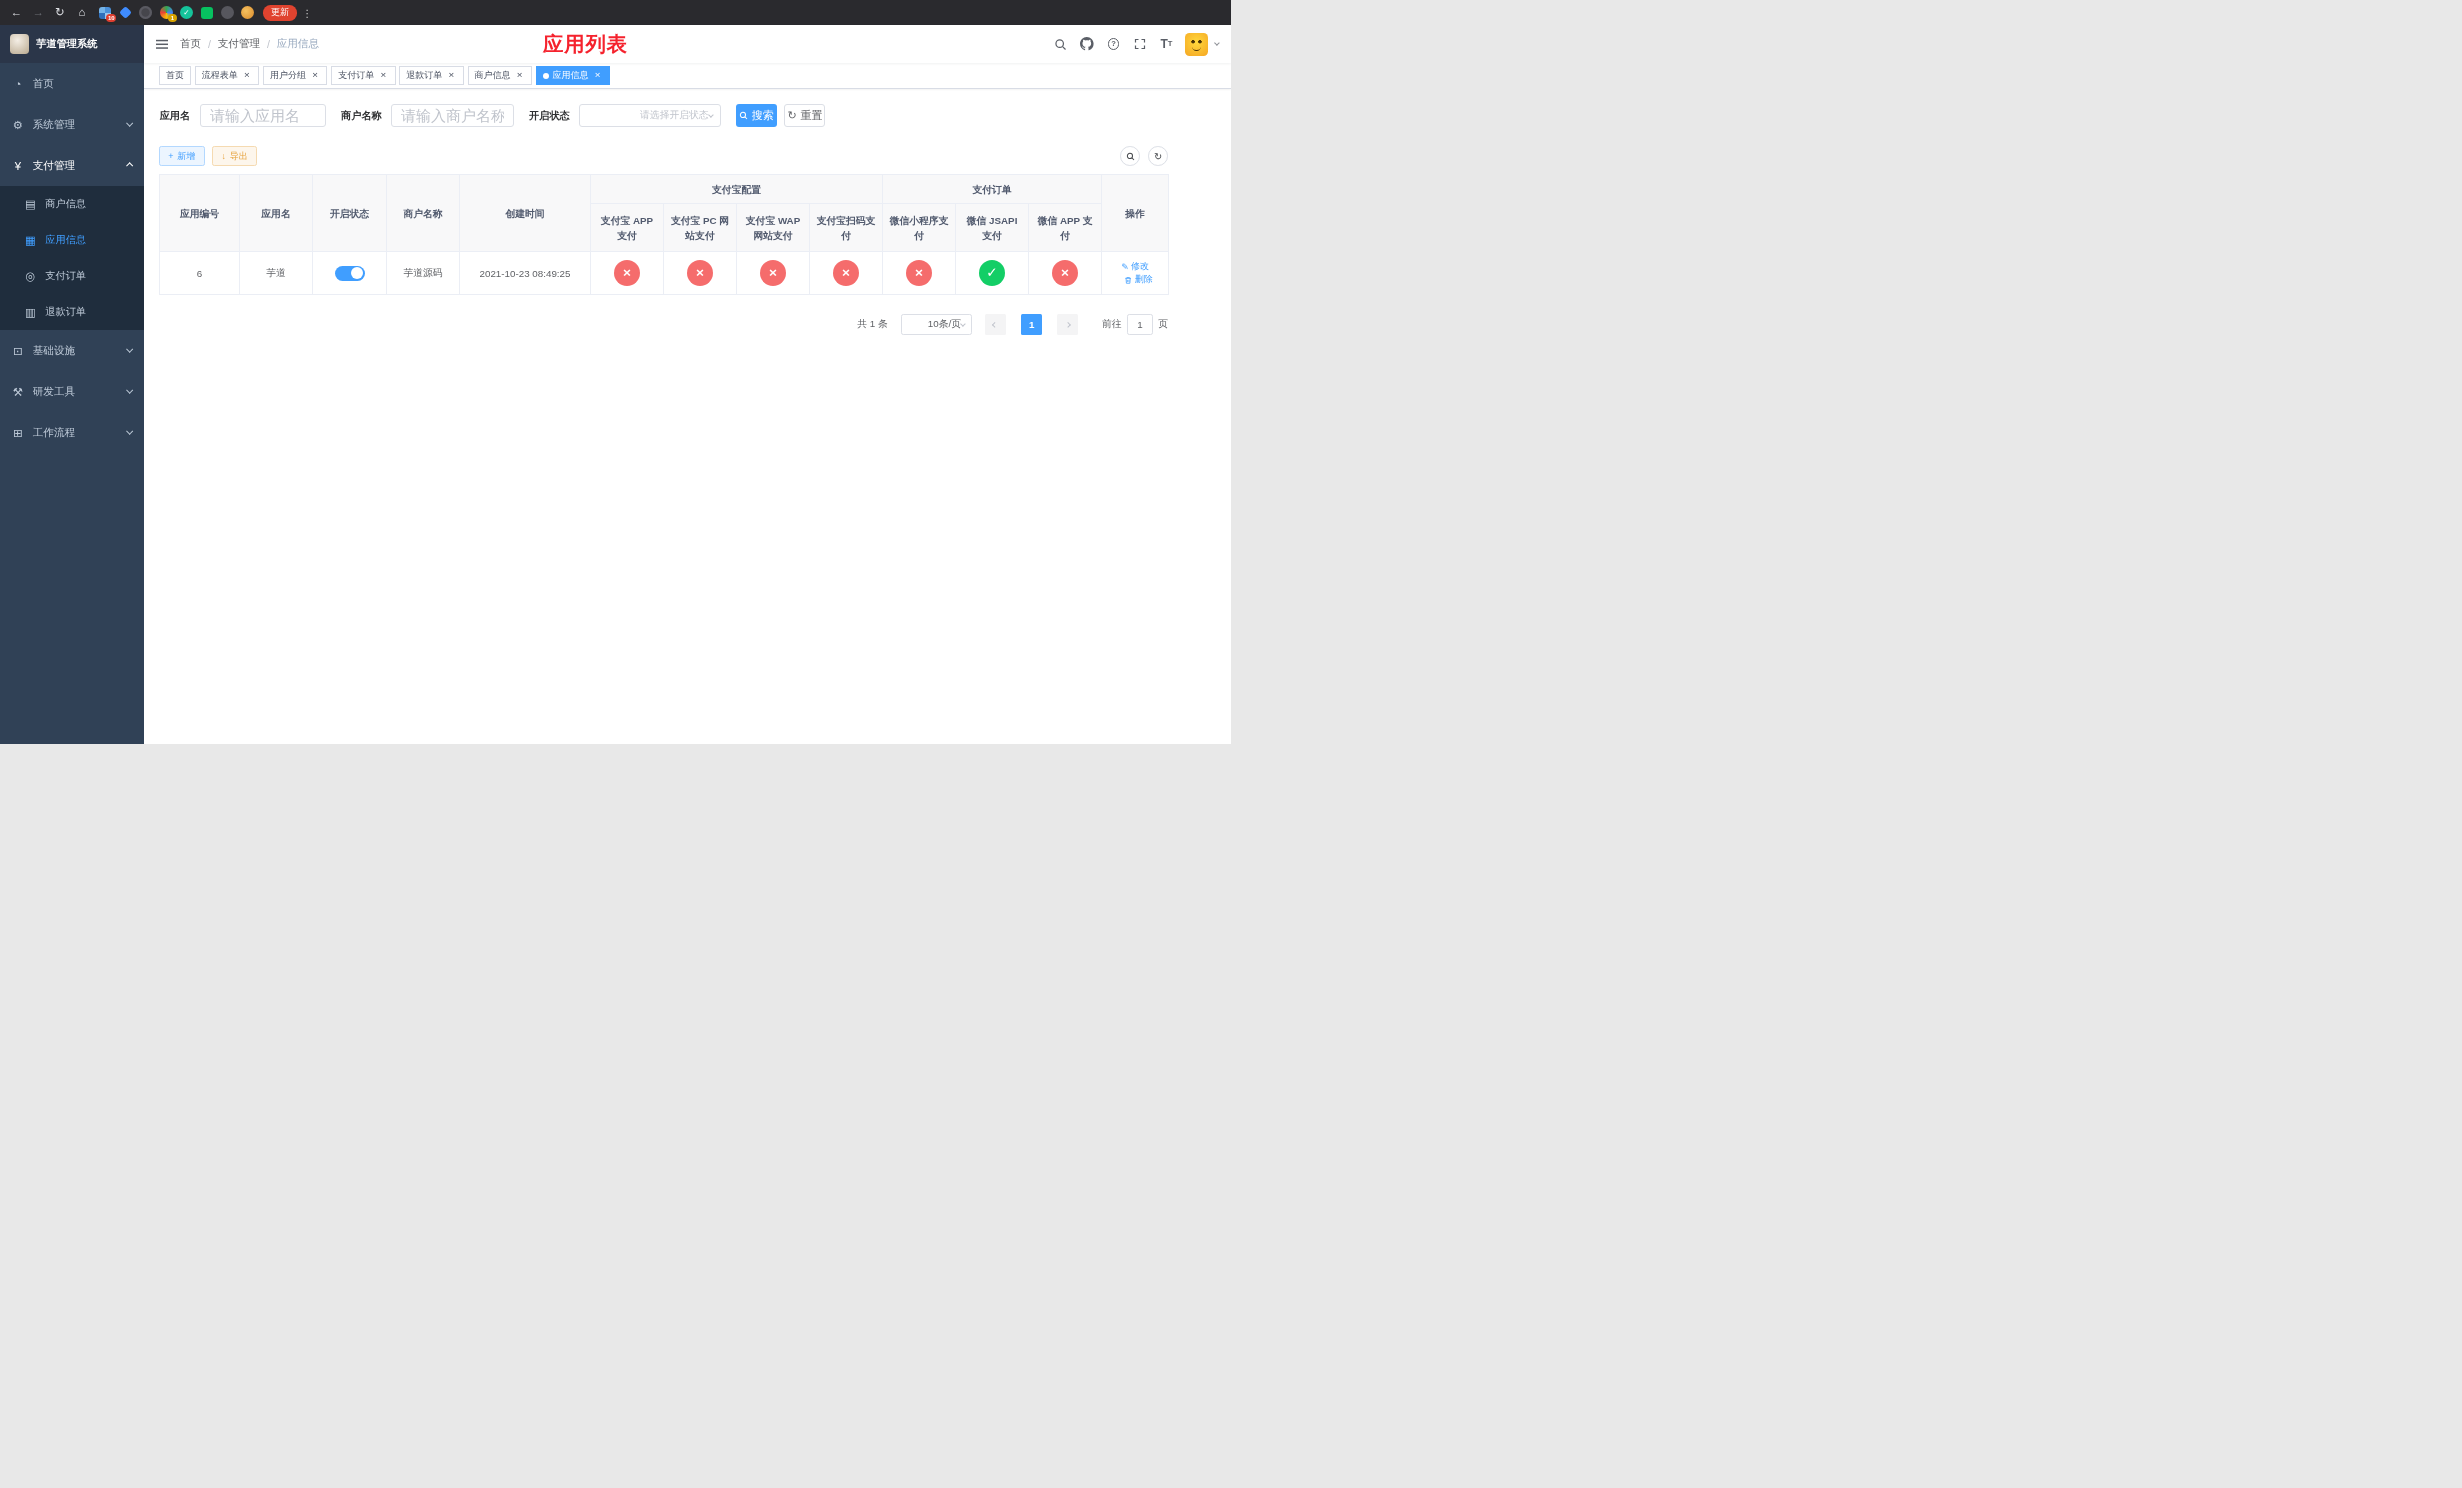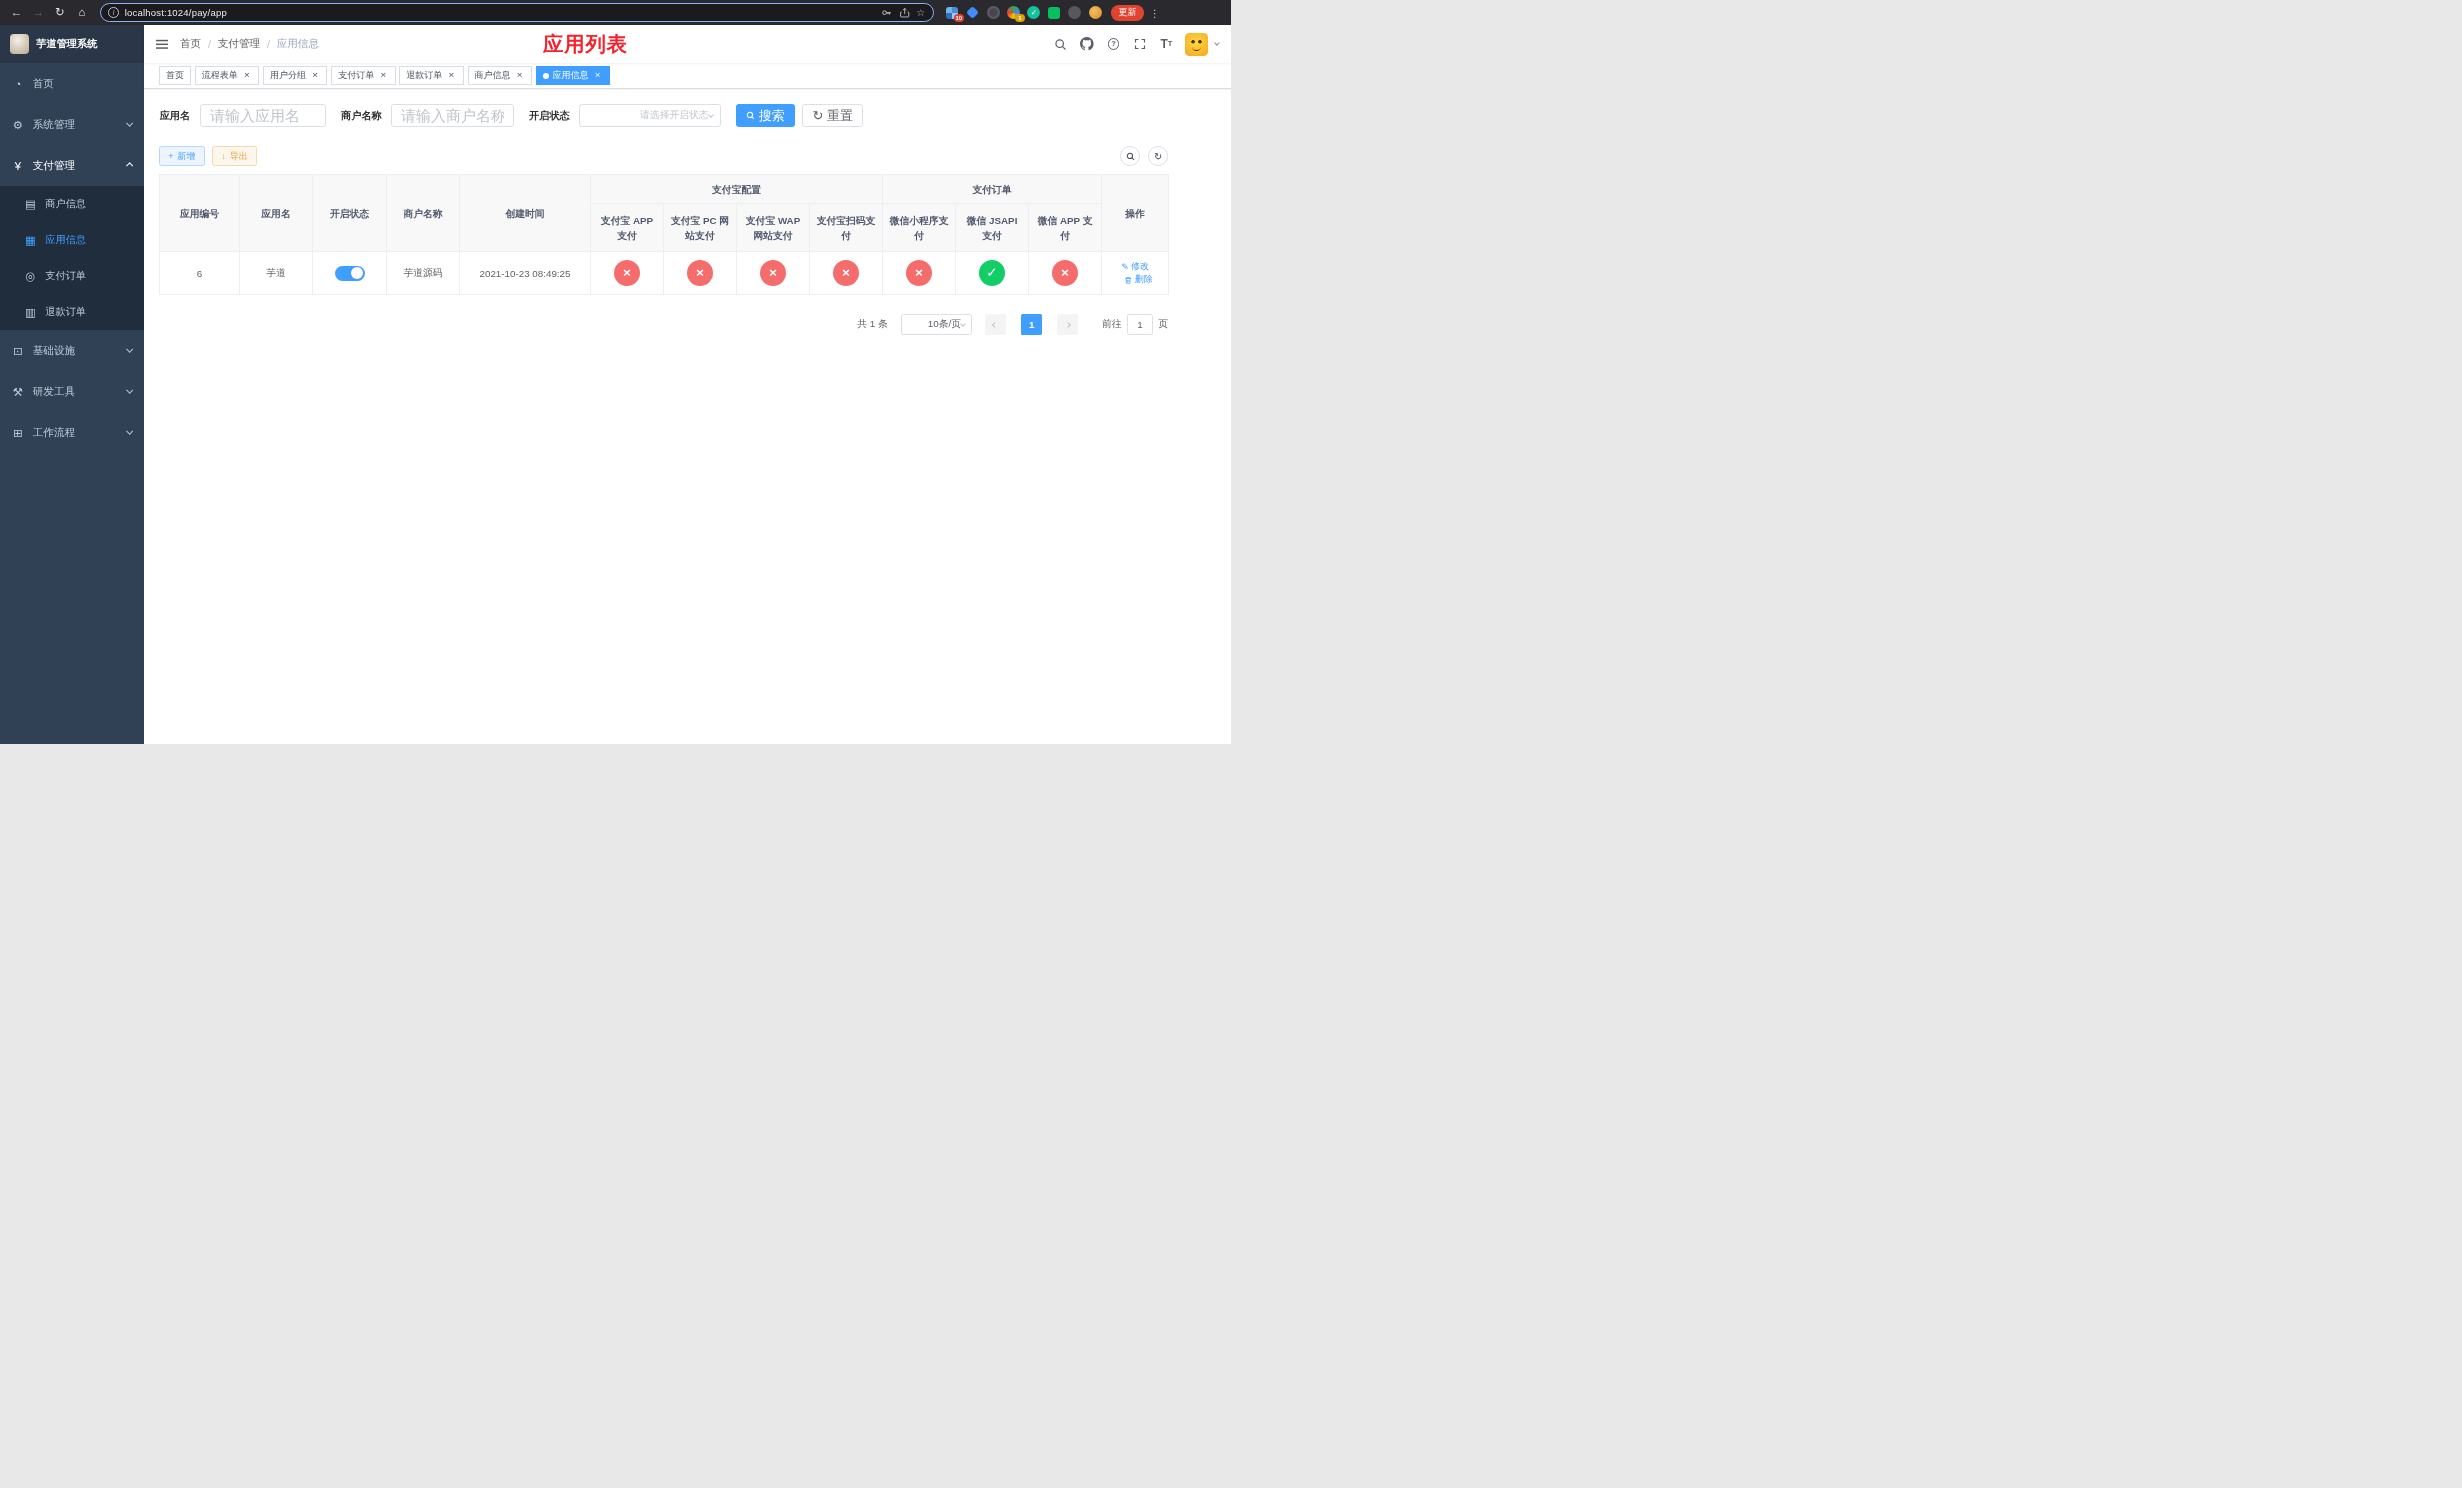--- a/index.html
+++ b/index.html
@@ -80,21 +80,21 @@
 
 .content{padding:11.4px 15px;flex:1}
 .filter-row{display:flex;align-items:center;margin-top:3.8px}
 .f-item{display:flex;align-items:center;margin-right:15px}
 .f-label{font-size:10.2px;font-weight:700;color:#303133;padding-right:9.8px;white-space:nowrap;width:50px;text-align:right}
 .f-label.w3{width:41px}
 .f-input{height:23px;border:0.8px solid #dcdfe6;border-radius:3px;padding:0 9px;font-size:15px;color:#606266;width:126px;outline:none;background:#fff}
 .f-input::placeholder{color:#c0c4cc}
 .f-select{width:142px;height:23px;border:0.8px solid #dcdfe6;border-radius:3px;display:flex;align-items:center;justify-content:flex-end;padding:0 7.6px 0 9px;font-size:9.8px;color:#c0c4cc;cursor:pointer;background:#fff}
 .f-select .chev{color:#c0c4cc}
-.btn{height:23px;border-radius:3px;font-size:13px;display:inline-flex;align-items:center;gap:3.8px;padding:0 9px;cursor:pointer;border:0.8px solid transparent;white-space:nowrap}
+.btn{height:23px;border-radius:3px;font-size:11px;display:inline-flex;align-items:center;gap:3.8px;padding:0 2px;cursor:pointer;border:0.8px solid transparent;white-space:nowrap}
 .btn-primary{background:#409eff;color:#fff}
 .btn-default{background:#fff;border-color:#dcdfe6;color:#606266}
 .btn + .btn{margin-left:7.6px}
 .action-row{margin-top:19px;display:flex;align-items:center;width:1009px}
 .btn-sm{height:19.7px;font-size:9px;padding:0 8.3px;border-radius:2.3px}
 .btn-add{background:#ecf5ff;border-color:#b3d8ff;color:#409eff}
 .btn-export{background:#fdf6ec;border-color:#f5dab1;color:#e6a23c;margin-left:10.6px}
 .tool-circles{margin-left:auto;display:flex;gap:8.3px}
 .circle-btn{width:19.7px;height:19.7px;border-radius:50%;border:0.8px solid #dcdfe6;background:#fff;display:flex;align-items:center;justify-content:center;color:#46494d;cursor:pointer;font-size:9.8px}
 
@@ -129,38 +129,20 @@
 </head>
 <body>
 
 <div class="screen">
 
   <div class="browser-bar">
     <div class="nav-btn">←</div>
     <div class="nav-btn disabled">→</div>
     <div class="nav-btn">↻</div>
     <div class="nav-btn">⌂</div>
-    <div class="omnibox">
-      <span class="info-badge">i</span>
-      <span class="url-text">localhost:1024/pay/app</span>
-      <span class="spacer"></span>
-      <span class="omni-ic">
-        <svg width="11.4" height="11.4" viewBox="0 0 16 16" fill="none" stroke="currentColor" stroke-width="1.4">
-            <circle cx="5" cy="8" r="2.6"></circle>
-            <path d="M7.6 8H14M12 8v2.6M9.8 8v2"></path>
-          </svg>
-      </span>
-      <span class="omni-ic">
-        <svg width="11.4" height="11.4" viewBox="0 0 16 16" fill="none" stroke="currentColor" stroke-width="1.3">
-            <path d="M8 10V2M5.5 4.4 8 2l2.5 2.4"></path>
-            <path d="M4 7H3.2c-.6 0-1 .4-1 1v5c0 .6.4 1 1 1h9.6c.6 0 1-.4 1-1V8c0-.6-.4-1-1-1H12"></path>
-          </svg>
-      </span>
-      <span class="omni-ic">☆</span>
-    </div>
     <div class="ext-row">
       <div class="ext e-grid">
           <span class="bx"></span>
           <span class="badge">10</span>
         </div>
       <div class="ext e-drop">
           <span class="bx"></span>
         </div>
       <div class="ext e-dark">
           <span class="ci"></span>

